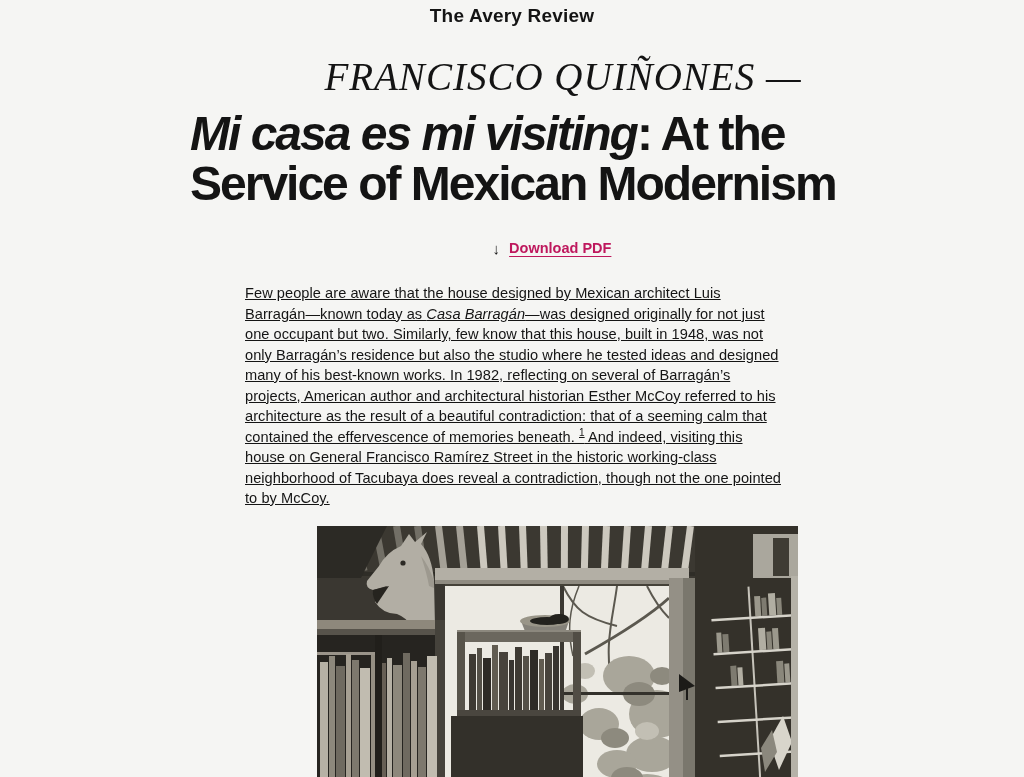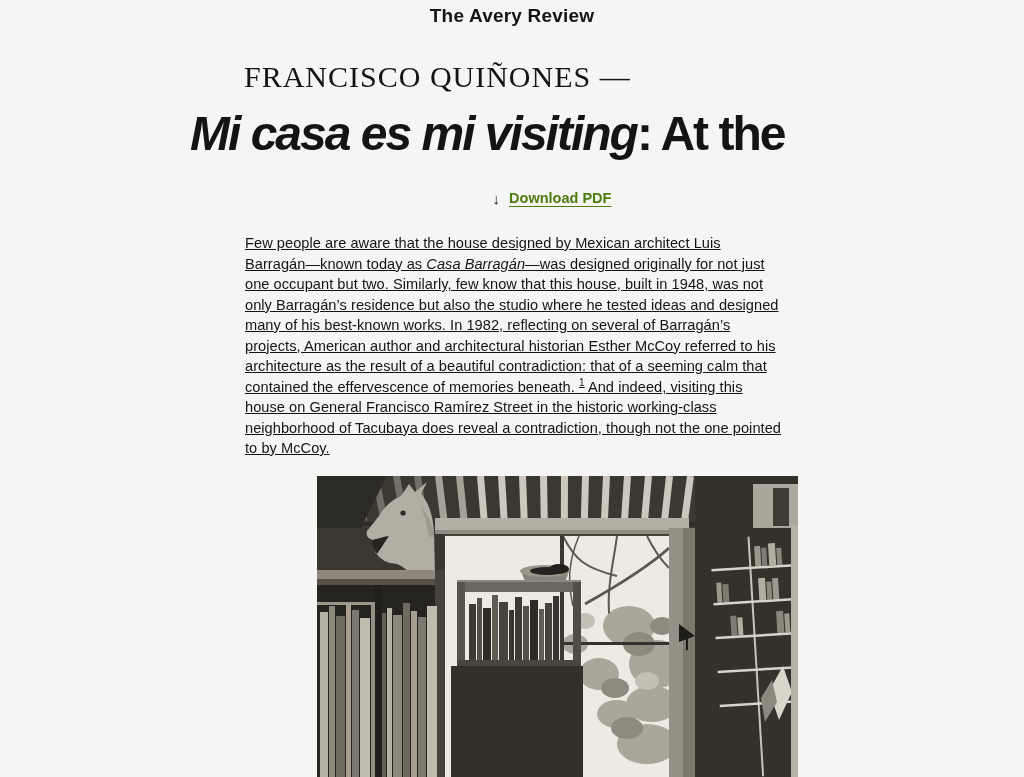--- a/index.html
+++ b/index.html
@@ -9,40 +9,41 @@
     font-family:"Liberation Sans", sans-serif;
     -webkit-font-smoothing:antialiased;
   }
   .site-header{
     padding-top:5px;text-align:center;
     font-size:19px;font-weight:700;letter-spacing:.2px;
   }
   .article-head{margin:26px 0 0 190px;width:692px;}
   .author-line{
     font-family:"Liberation Serif", serif;
-    font-size:30px;line-height:48px;font-weight:400;
-    letter-spacing:1px;text-indent:54px;
+    font-size:39px;line-height:48px;font-weight:400;
+    letter-spacing:1px;text-align:center;text-indent:54px;
     white-space:nowrap;
+    font-style:italic;
   }
   .article-title{
     margin-top:8px;
     font-size:48px;line-height:50px;font-weight:700;letter-spacing:-2px;
   }
   .article-title .it{font-style:italic;}
   .download-row{
     margin:30px 0 0 190px;width:692px;
     text-align:center;text-indent:16px;
     font-size:14.5px;font-weight:700;
   }
   .dl-icon{
     display:inline-block;font-weight:400;font-size:15px;
     margin-right:9px;transform:translateY(1px);
   }
   .dl-link{
-    color:#4d7c0f;text-decoration:underline;text-underline-offset:3px;
+    color:#be185d;text-decoration:underline;text-underline-offset:3px;
     cursor:pointer;
   }
   .body-text{
     margin:27px 0 0 245px;width:540px;
     font-size:14.6px;line-height:20.5px;letter-spacing:.05px;text-decoration:underline;
   }
   .body-text .it{font-style:italic;}
   sup.fn{font-size:10px;line-height:0;vertical-align:super;}
   .fn-link{color:#141414;text-decoration:underline;cursor:pointer;}
   .figure{
@@ -52,20 +53,21 @@
 </style>
 </head>
 <body>
 
 <div class="site-header">The Avery Review</div>
 
 <div class="article-head">
   <div class="author-line">FRANCISCO QUIÑONES —</div>
   <h1 class="article-title" style="margin:8px 0 0 0;">
     <div><span class="it">Mi casa es mi visiting</span><span>: At the</span></div>
+    <div>Service of Mexican Modernism</div>
   </h1>
 </div>
 
 <div class="download-row">
   <span class="dl-icon">↓</span><span class="dl-link">Download PDF</span>
 </div>
 
 <div class="body-text">
   <span>Few people are aware that the house designed by Mexican architect Luis Barragán—known today as </span><span class="it">Casa Barragán</span><span>—was designed originally for not just one occupant but two. Similarly, few know that this house, built in 1948, was not only Barragán’s residence but also the studio where he tested ideas and designed many of his best-known works. In 1982, reflecting on several of Barragán’s projects, American author and architectural historian Esther McCoy referred to his architecture as the result of a beautiful contradiction: that of a seeming calm that contained the effervescence of memories beneath. </span><sup class="fn"><span class="fn-link">1</span></sup><span> And indeed, visiting this house on General Francisco Ramírez Street in the historic working-class neighborhood of Tacubaya does reveal a contradiction, though not the one pointed to by McCoy.</span>
 </div>

